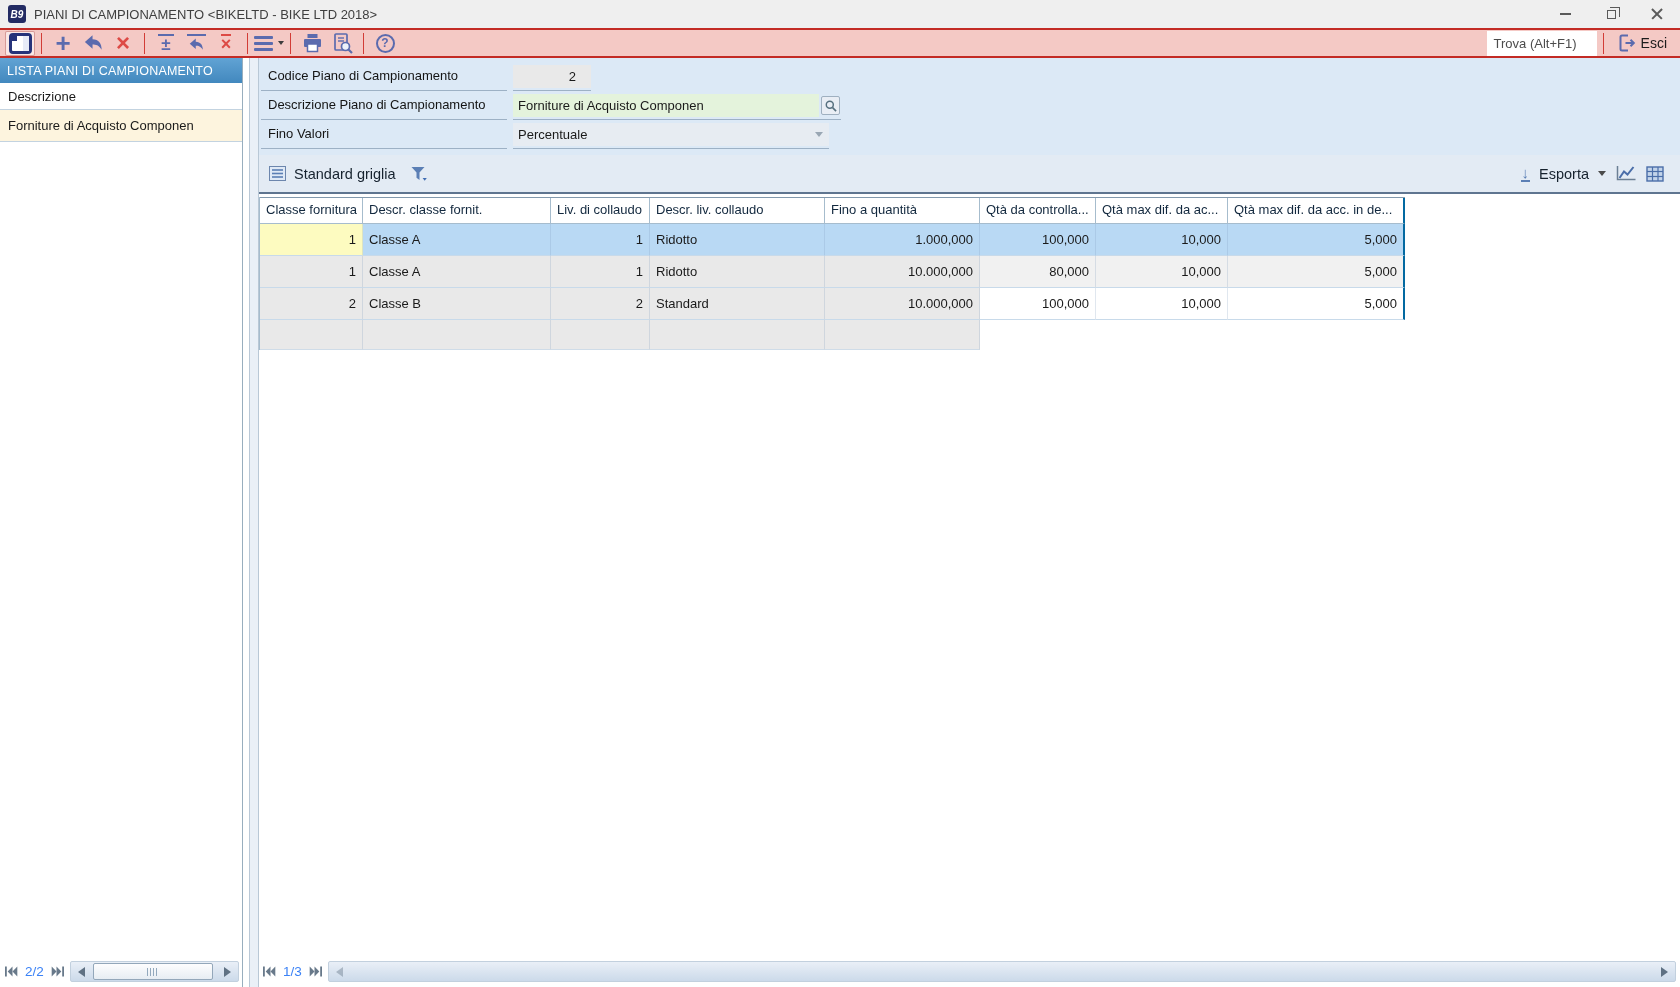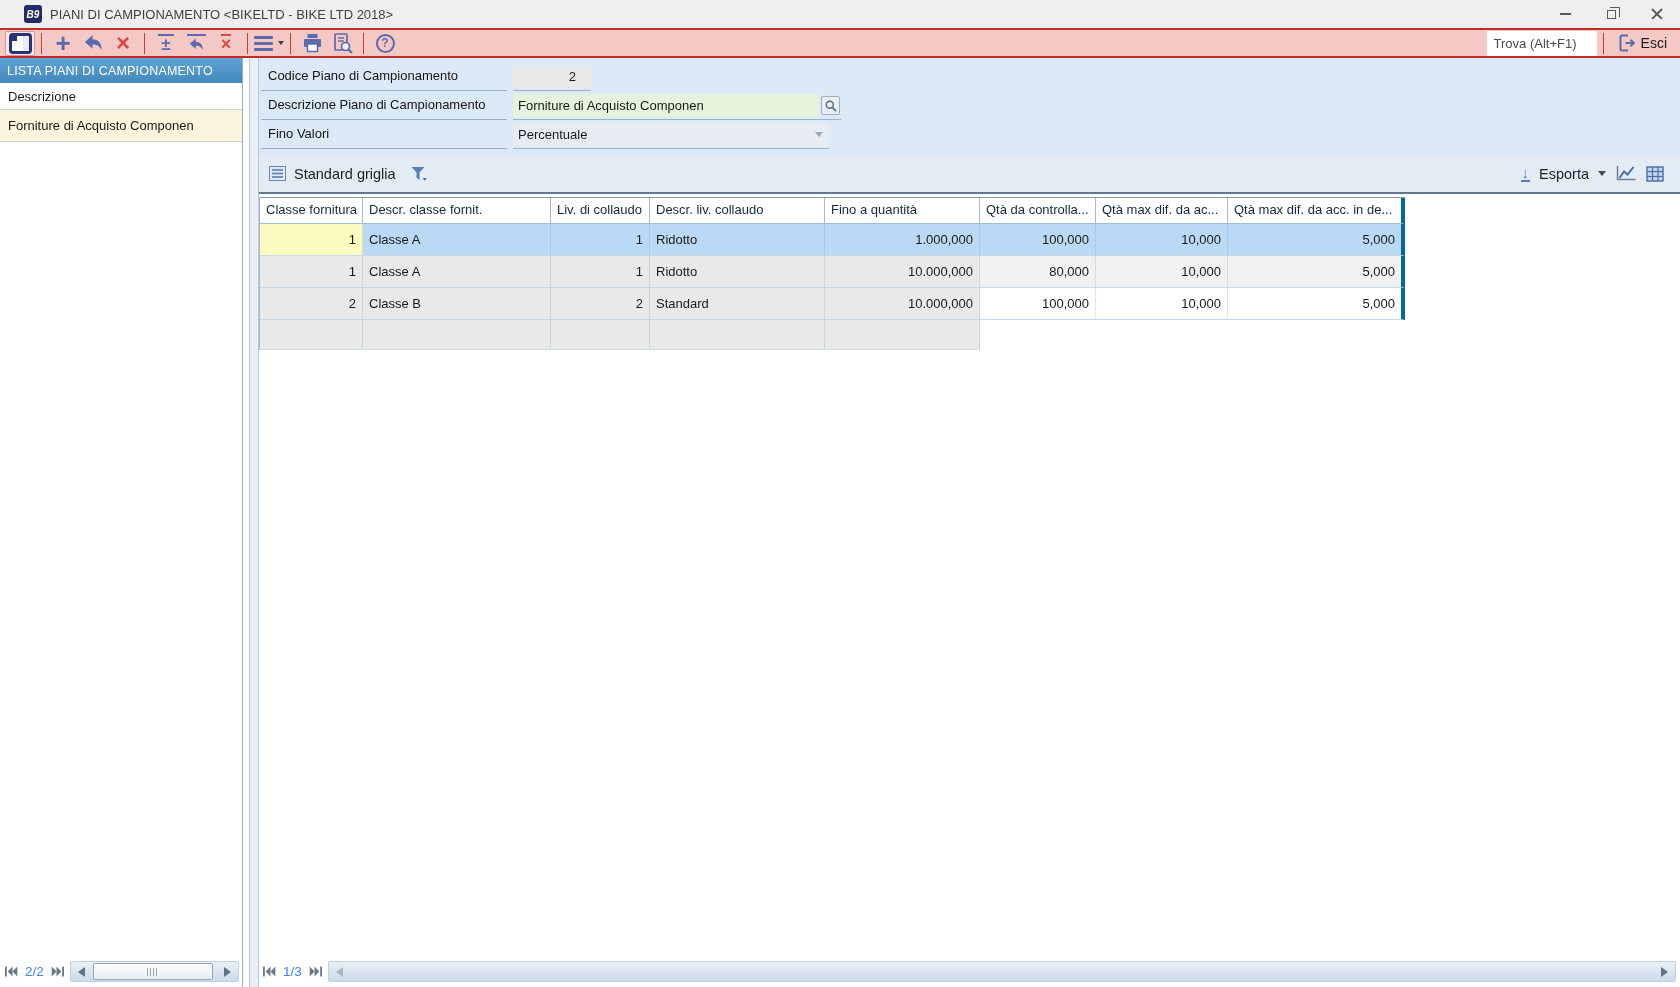--- a/index.html
+++ b/index.html
@@ -2,21 +2,21 @@
 <html><head>
 <meta charset="utf-8">
 <style>
   * { box-sizing: border-box; margin: 0; padding: 0; }
   html,body { width:1680px; height:987px; }
   body { font-family:"Liberation Sans", sans-serif; font-size:13px; color:#1a1a1a; background:#fff; overflow:hidden; }
   .app { position:relative; width:1680px; height:987px; background:#fff; }
 
   
   .titlebar { position:absolute; top:0; left:0; right:0; height:28px; background:#efefef; display:flex; align-items:center; padding-left:8px; }
-  .logo { width:18px; height:18px; background:#232b63; color:#fff; border-radius:3px; font-size:10px; font-weight:bold; font-style:italic; display:flex; align-items:center; justify-content:center; flex:0 0 auto;margin-left:16px; }
+  .logo { width:18px; height:18px; background:#232b63; color:#fff; border-radius:3px; font-size:10px; font-weight:bold; font-style:italic; display:flex; align-items:center; justify-content:center; flex:0 0 auto; }
   .wtitle { margin-left:8px; color:#3f3f3f; font-size:13px; white-space:nowrap; }
   .win-buttons { position:absolute; right:0; top:0; height:28px; display:flex; }
   .win-btn { width:46px; height:28px; display:flex; align-items:center; justify-content:center; }
   .g-min { width:11px; height:2px; background:#5a5a5a; }
   .g-max { width:9px; height:9px; border:1.5px solid #5a5a5a; position:relative; background:#efefef; }
   .g-max::before { content:""; position:absolute; top:-4px; left:2px; width:9px; height:9px; border:1.5px solid #5a5a5a; border-bottom:none; border-left:none; }
   .g-close { position:relative; width:12px; height:12px; }
   .g-close::before,.g-close::after { content:""; position:absolute; top:5px; left:-1px; width:14px; height:1.7px; background:#5a5a5a; }
   .g-close::before { transform:rotate(45deg);} .g-close::after { transform:rotate(-45deg);}
 
@@ -86,21 +86,21 @@
   .gt-right { margin-left:auto; display:flex; align-items:center; gap:9px; padding-right:6px; }
   .export-arrow { font-size:15px; font-weight:bold; color:#5b7fb5; border-bottom:2px solid #5b7fb5; line-height:14px; padding:0 1px; }
   .export-lbl { font-size:14.5px; color:#16222e; }
 
   
   .grid { position:absolute; top:139px; left:0; width:1146px; border-left:1px solid #a6bccd; }
   .grow { display:grid; grid-template-columns:103px 188px 99px 175px 155px 116px 132px 177px; }
   .ghead { border-top:1px solid #8299ad; }
   .ghead .cell { height:26px; line-height:24px; background:#fff; color:#12283e; border-right:1px solid #a6bccd; border-bottom:1px solid #a6bccd; white-space:nowrap; overflow:hidden; }
   .gbody .cell { height:32px; line-height:31px; border-bottom:1px solid #c8daea; border-right:1px solid rgba(130,160,190,.25); white-space:nowrap; overflow:hidden; }
-  .gbody .cell:last-child, .ghead .cell:last-child { border-right:4px solid #0369a1; }
+  .gbody .cell:last-child, .ghead .cell:last-child { border-right:2px solid #0369a1; }
   .num { text-align:right; padding-right:6px; }
   .txt { text-align:left; padding-left:6px; }
   .r0 .cell { background:#b9d9f4; }
   .r0 .cell.focused { background:#fdfbc0; }
   .r1 .cell { background:#e9e9e9; } .r1 .cell.ed { background:#f1f1f1; }
   .r2 .cell { background:#e9e9e9; } .r2 .cell.ed { background:#fff; }
   .rempty .cell { height:30px; background:#e9e9e9; border-bottom:1px solid #cfdce8; border-right:1px solid rgba(130,160,190,.25); }
   .rempty .cell.ed { background:#fff; border-bottom:none; border-right:none; }
 </style>
 </head>

